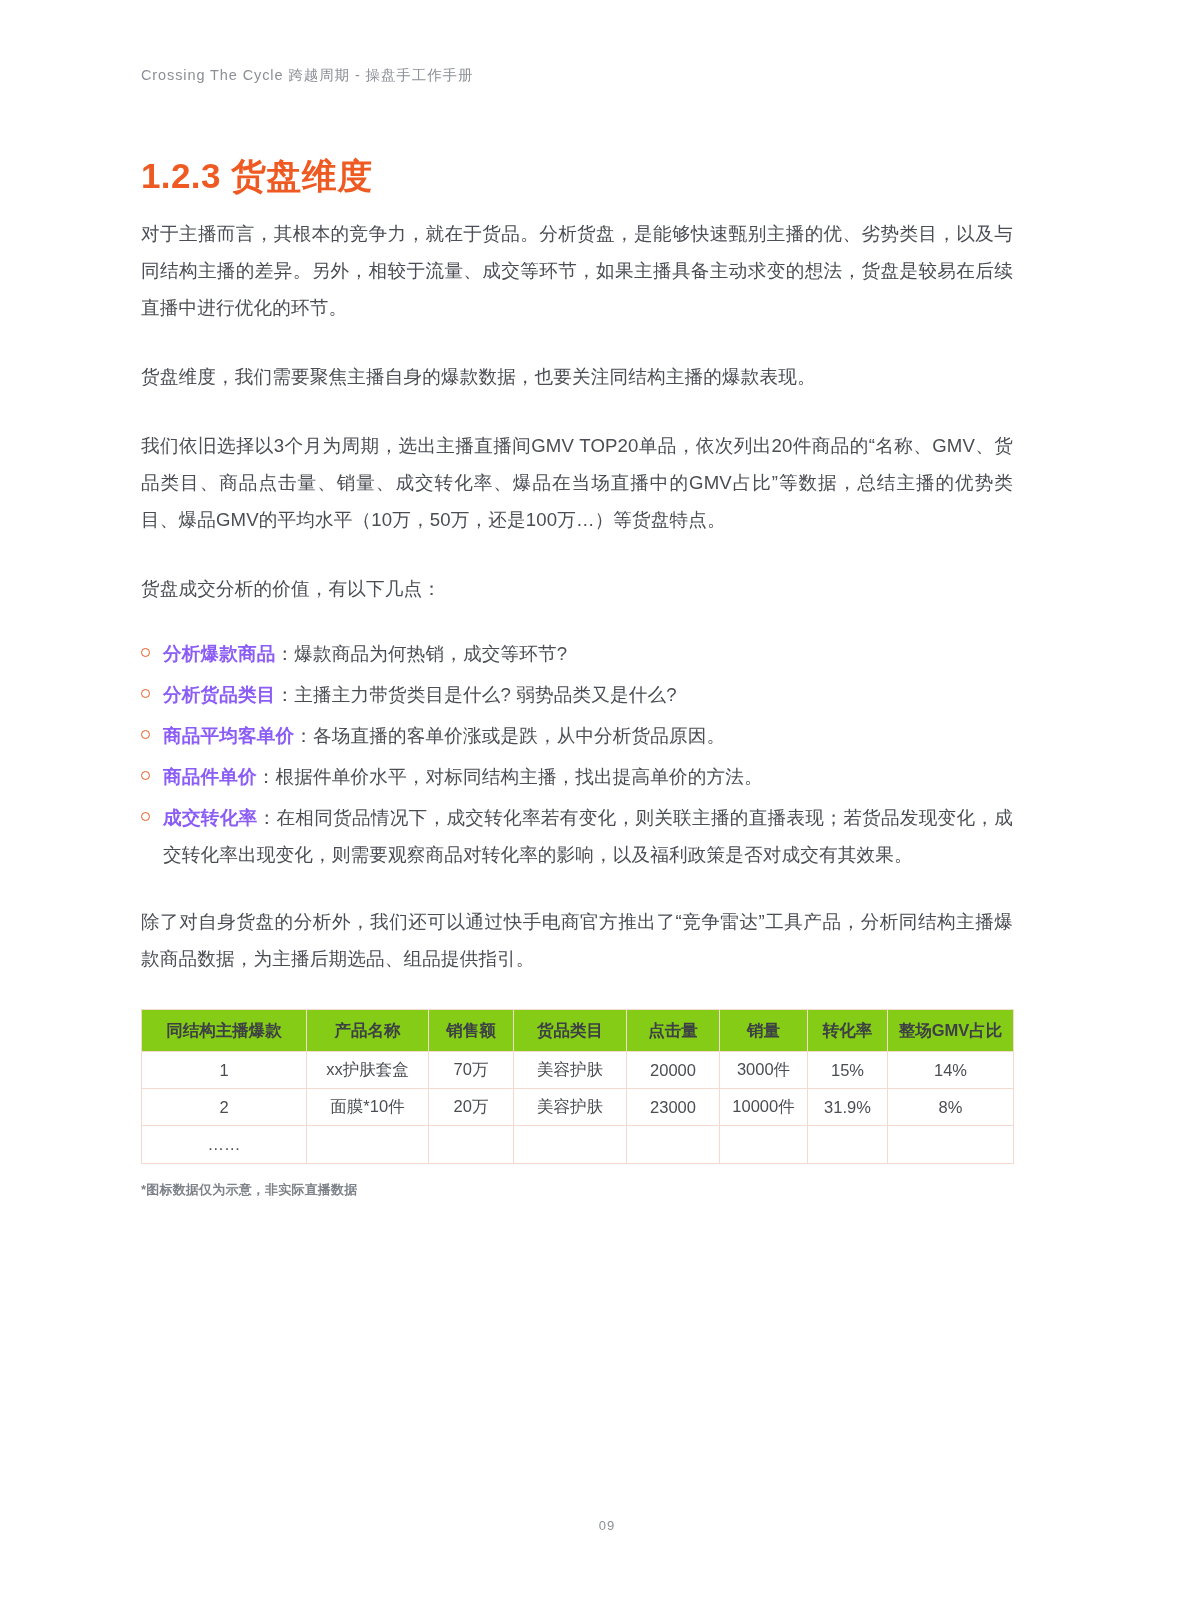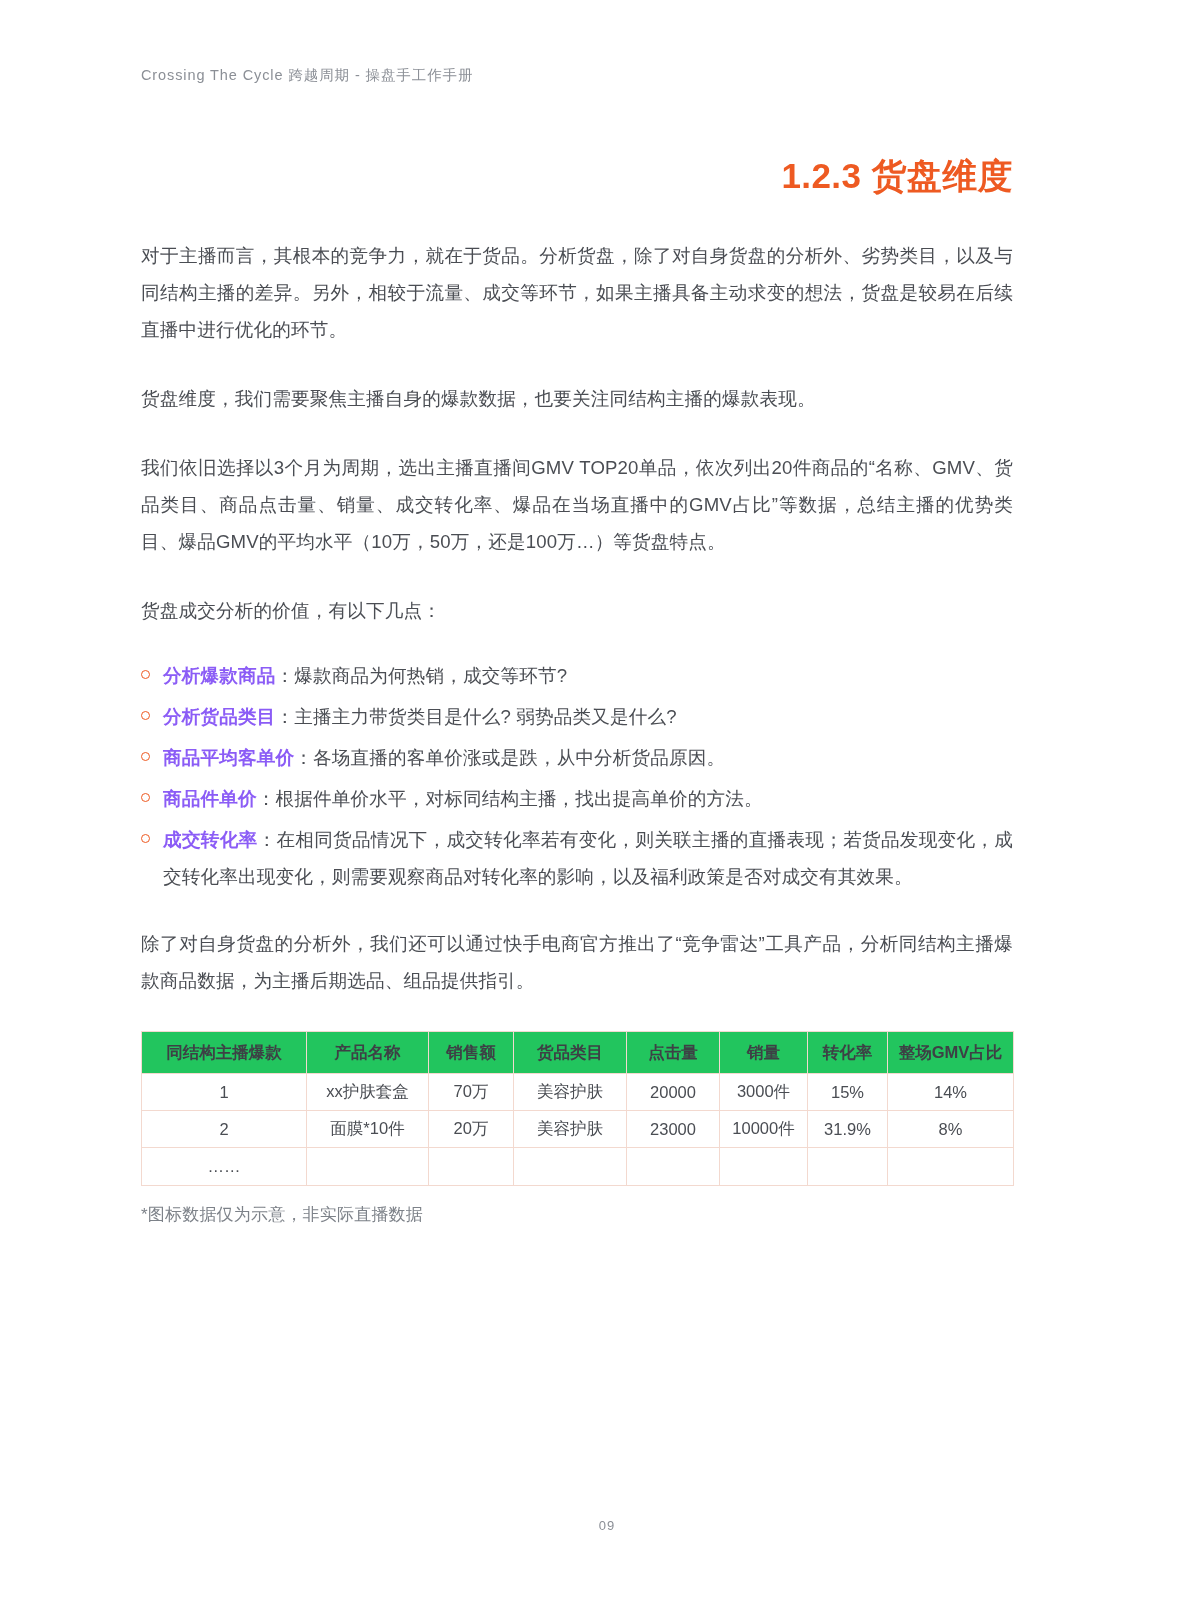--- a/index.html
+++ b/index.html
@@ -40,22 +40,21 @@
     left: 141px;
     width: 872px;
   }
 
   h1.section-title {
     font-size: 35px;
     font-weight: 700;
     color: #ee5a22;
     letter-spacing: 0.4px;
     line-height: 1.2;
-    margin-bottom: 40px;
-    text-align: right;
+    margin-bottom: 18px;
   }
 
   p.body-text {
     font-size: 18.6px;
     line-height: 37px;
     color: #4a4d53;
     text-align: justify;
     letter-spacing: 0.15px;
     margin-bottom: 32px;
   }
@@ -108,21 +107,21 @@
   table.data-table td {
     border: 1px solid #f3d9cf;
     text-align: center;
     color: #4a4d53;
     font-weight: 400;
     padding: 0;
     height: 40px;
     vertical-align: middle;
   }
   table.data-table thead th {
-    background: #22c55e;
+    background: #84cc16;
     font-weight: 700;
     color: #3d4045;
     height: 42px;
     font-size: 16.5px;
   }
   table.data-table tbody td {
     background: #ffffff;
     height: 37px;
   }
   table.data-table tbody tr.empty-row td {
@@ -132,23 +131,24 @@
   col.c1 { width: 122px; }
   col.c2 { width: 85px; }
   col.c3 { width: 113px; }
   col.c4 { width: 93px; }
   col.c5 { width: 88px; }
   col.c6 { width: 80px; }
   col.c7 { width: 126px; }
 
   .footnote {
     margin-top: 17px;
-    font-size: 17px;
+    font-size: 13px;
     color: #7d8289;
     letter-spacing: 0.2px;
+    font-weight: bold;
   }
 
   
   .page-number {
     position: absolute;
     bottom: 82px;
     left: 12px;
     width: 1190px;
     text-align: center;
     font-size: 13px;
@@ -161,21 +161,21 @@
 <body>
 
 <div class="page">
 
   <div class="run-head">Crossing The Cycle 跨越周期 - 操盘手工作手册</div>
 
   <div class="content">
 
     <h1 class="section-title">1.2.3 货盘维度</h1>
 
-    <p class="body-text">对于主播而言，其根本的竞争力，就在于货品。分析货盘，除了对自身货盘的分析外、劣势类目，以及与同结构主播的差异。另外，相较于流量、成交等环节，如果主播具备主动求变的想法，货盘是较易在后续直播中进行优化的环节。</p>
+    <p class="body-text">对于主播而言，其根本的竞争力，就在于货品。分析货盘，是能够快速甄别主播的优、劣势类目，以及与同结构主播的差异。另外，相较于流量、成交等环节，如果主播具备主动求变的想法，货盘是较易在后续直播中进行优化的环节。</p>
 
     <p class="body-text">货盘维度，我们需要聚焦主播自身的爆款数据，也要关注同结构主播的爆款表现。</p>
 
     <p class="body-text">我们依旧选择以3个月为周期，选出主播直播间GMV TOP20单品，依次列出20件商品的“名称、GMV、货品类目、商品点击量、销量、成交转化率、爆品在当场直播中的GMV占比”等数据，总结主播的优势类目、爆品GMV的平均水平（10万，50万，还是100万…）等货盘特点。</p>
 
     <p class="body-text lead-in">货盘成交分析的价值，有以下几点：</p>
 
     <ul class="value-list">
       <li>
         <span class="bullet"></span><span class="lbl">分析爆款商品</span><span class="sep">：</span><span class="txt">爆款商品为何热销，成交等环节?</span>

